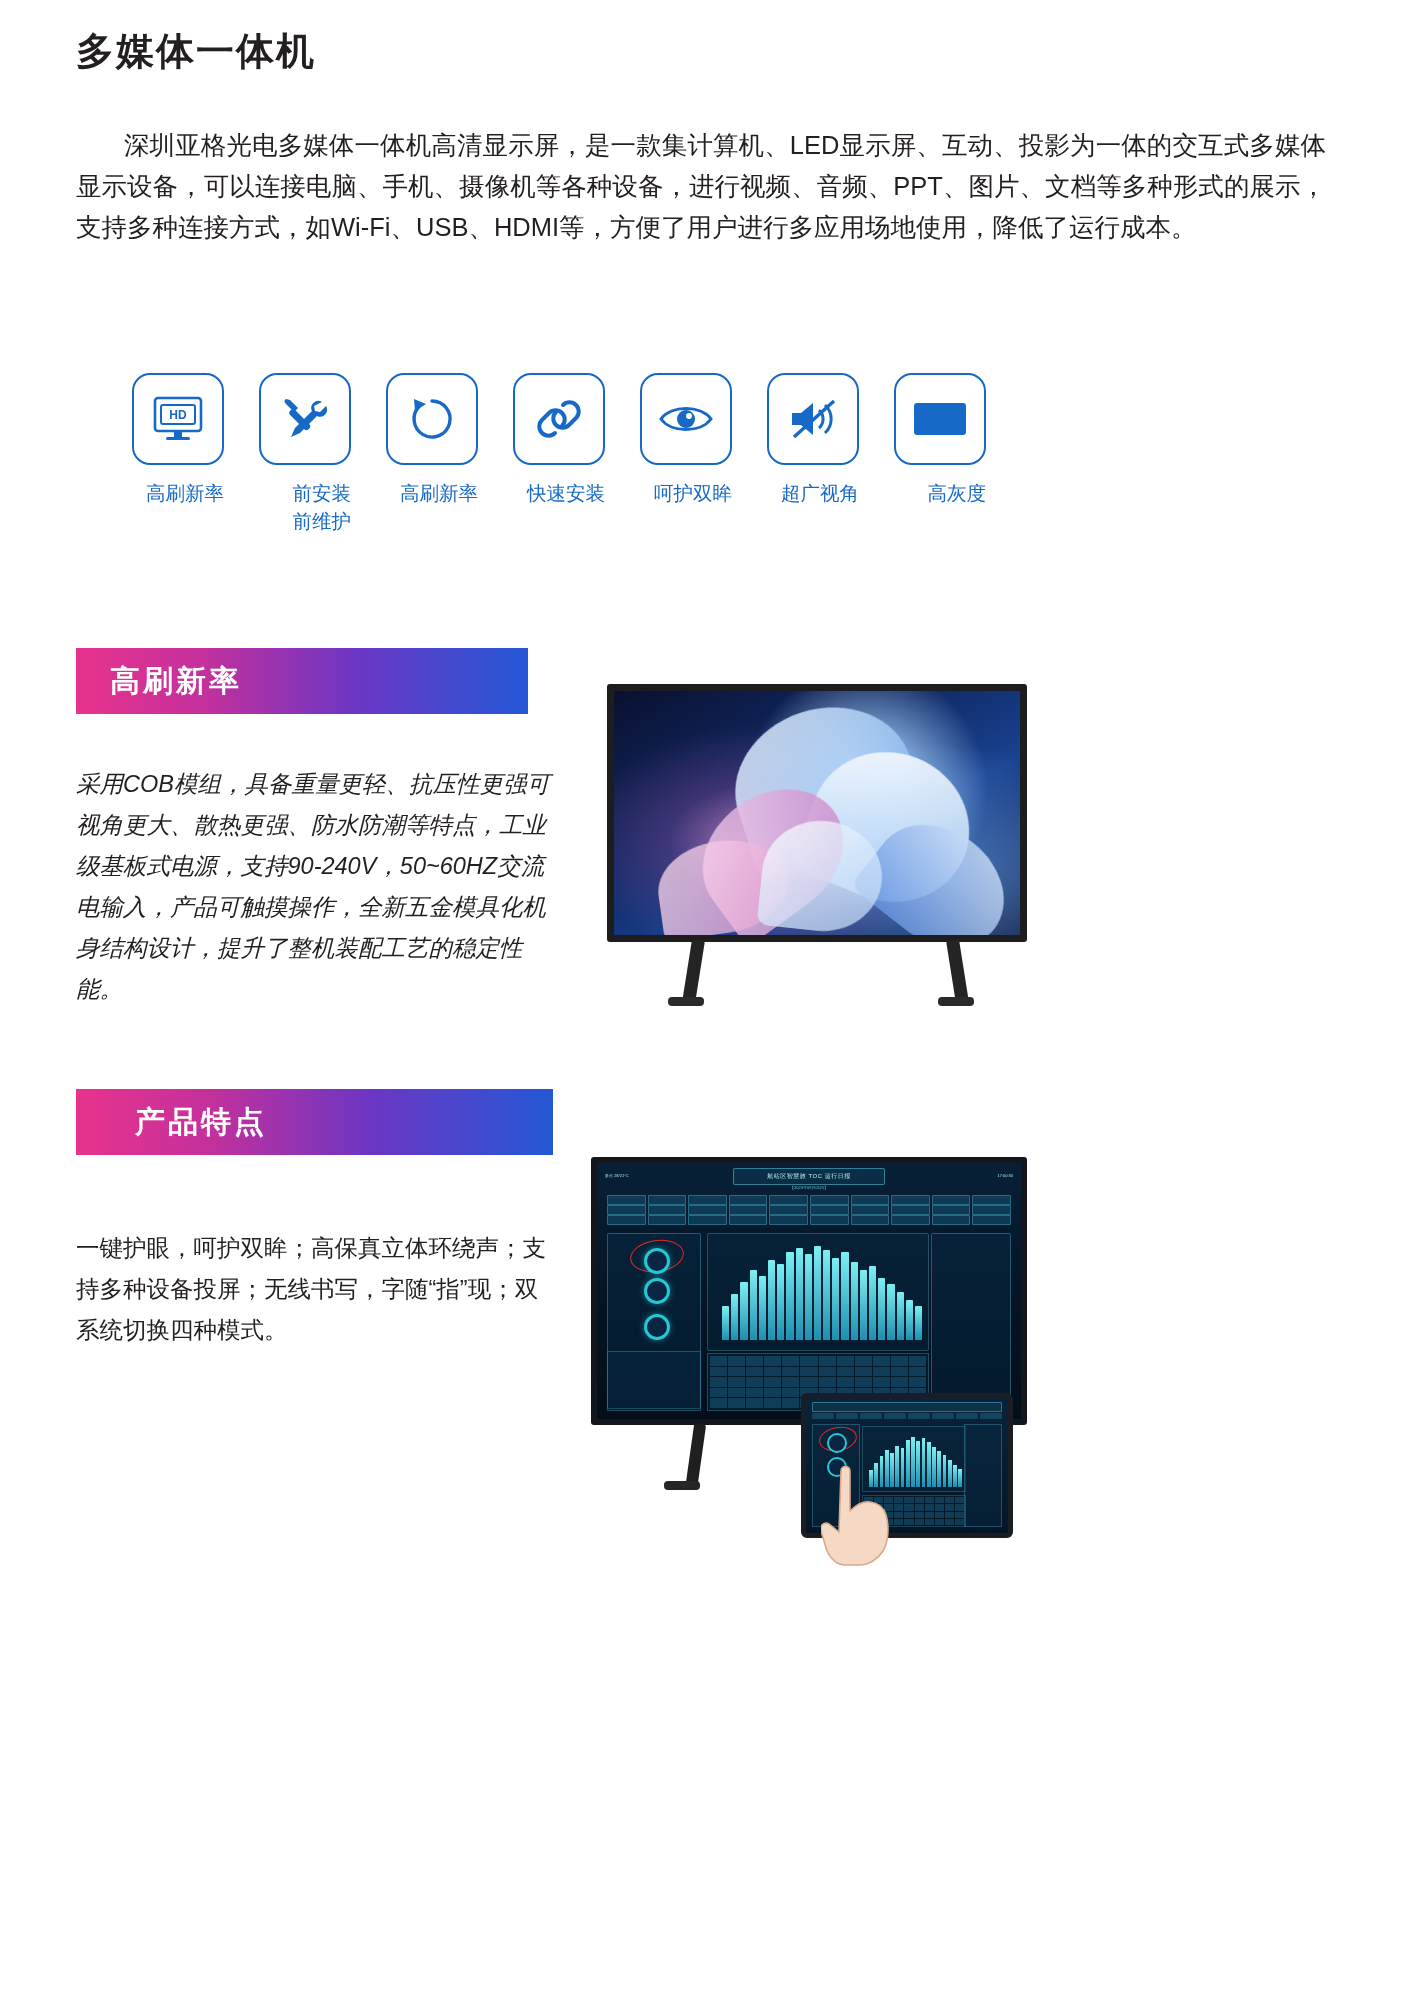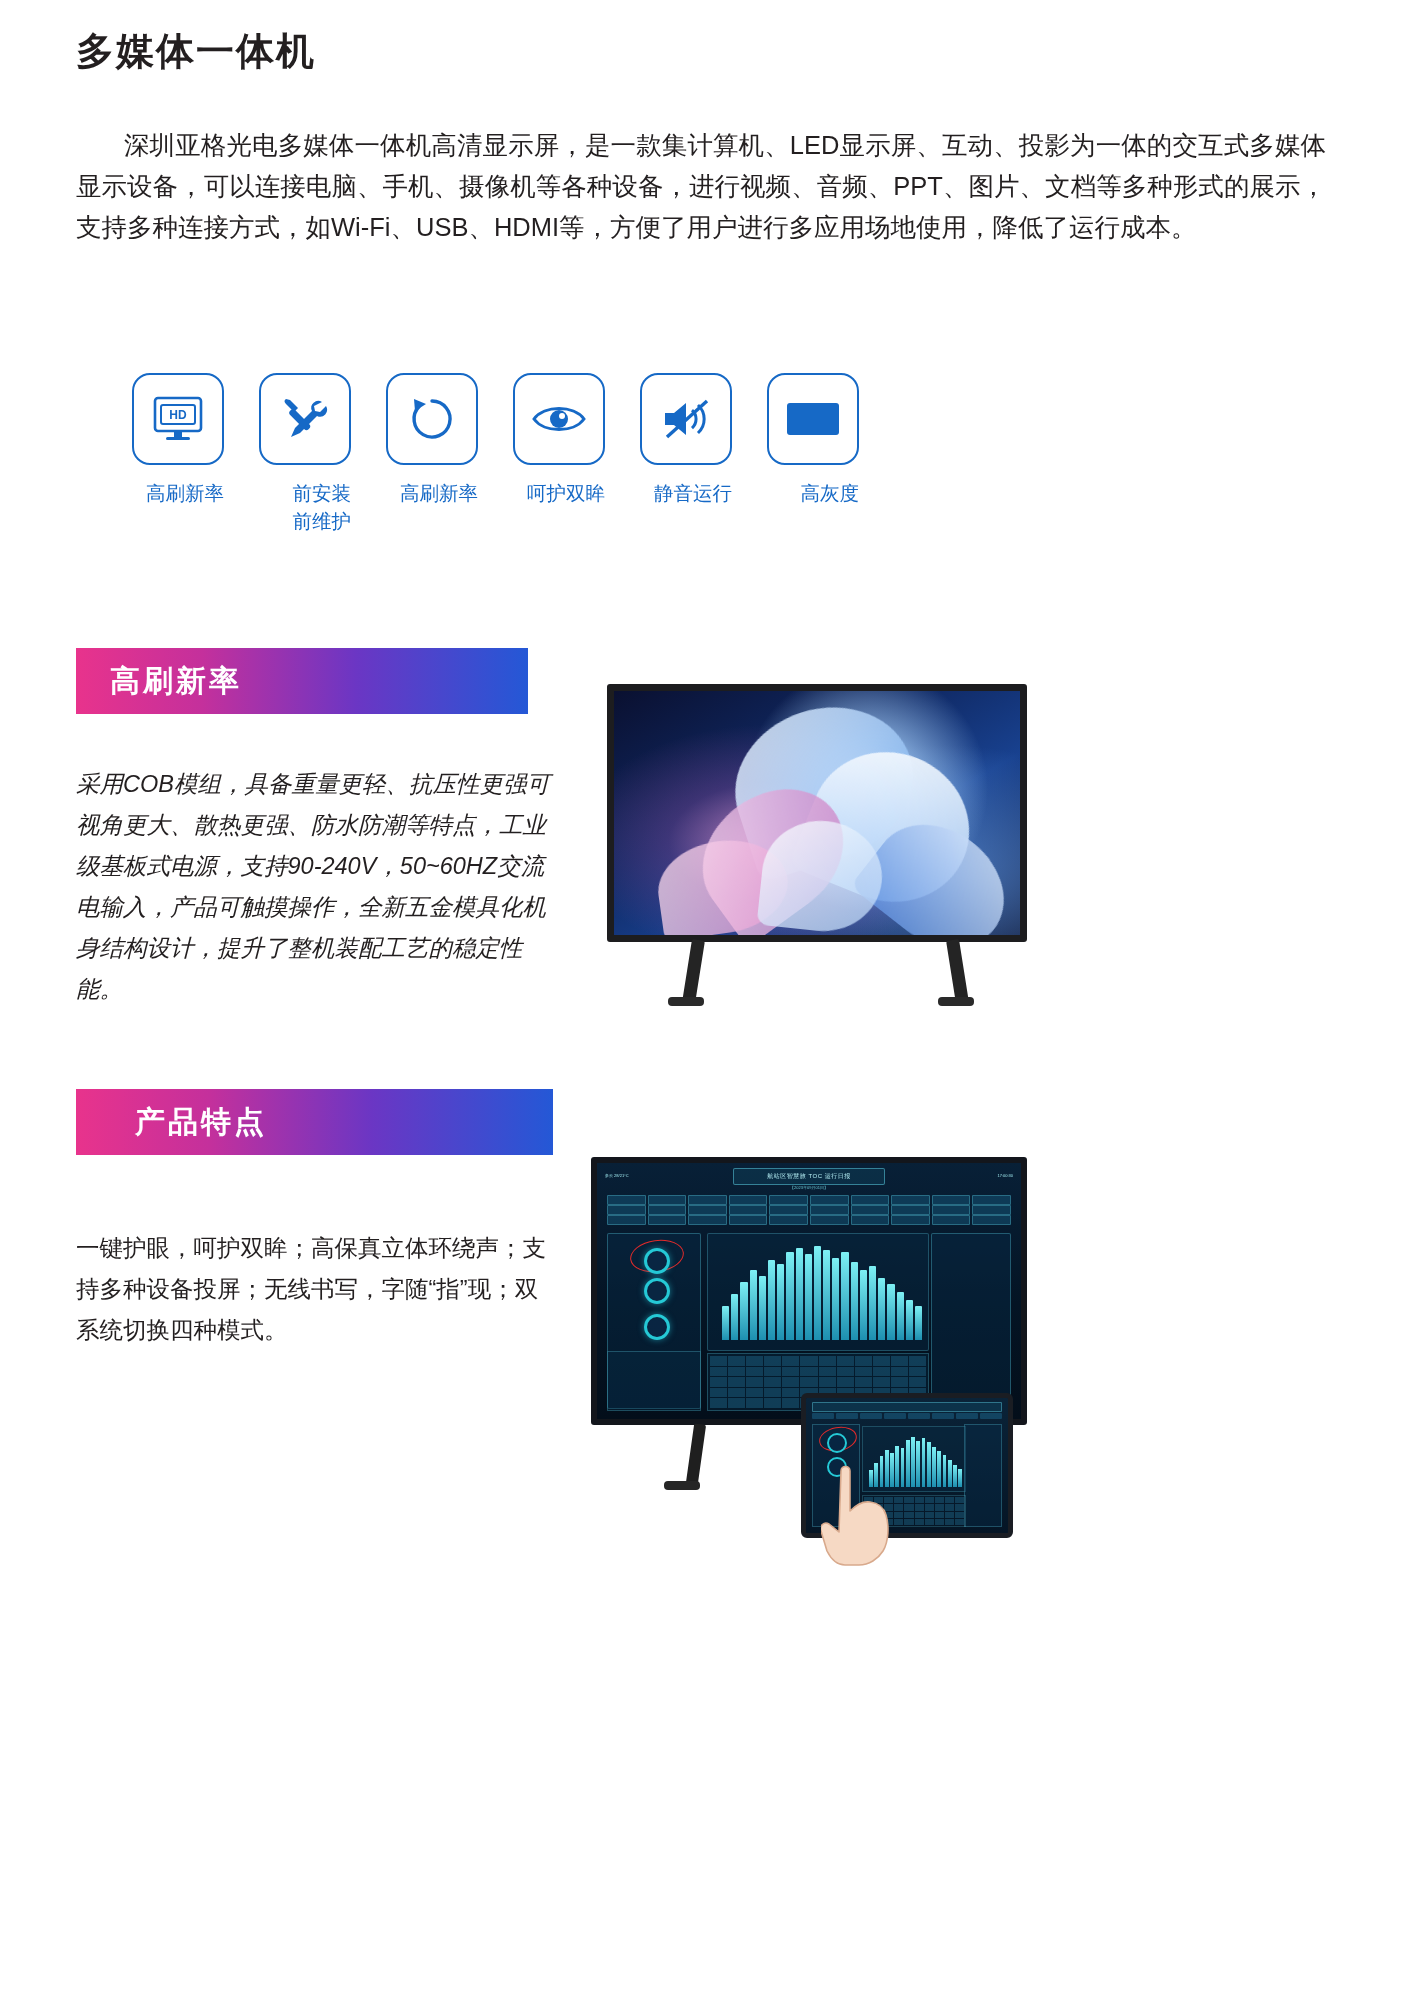--- a/index.html
+++ b/index.html
@@ -370,20 +370,31 @@
   <div class="feature">
     <div class="feature-box">
       <svg width="52" height="52" viewBox="0 0 52 52">
         <path d="M26 8 a18 18 0 1 1-12.7 5.3" fill="none" stroke="#1669c6" stroke-width="3.4" stroke-linecap="round"></path>
         <polygon points="8,6 20,11 9,18" fill="#1669c6"></polygon>
       </svg>
     </div>
     <div class="feature-label">高刷新率</div>
   </div>
 
+  <div class="feature">
+    <div class="feature-box">
+      <svg width="52" height="52" viewBox="0 0 52 52">
+        <g stroke="#1669c6" stroke-width="4" fill="none" stroke-linecap="round">
+          <path d="M30 12 a9 9 0 0 1 13 13 l-7 7 a9 9 0 0 1-13-13"></path>
+          <path d="M22 40 a9 9 0 0 1-13-13 l7-7 a9 9 0 0 1 13 13"></path>
+        </g>
+      </svg>
+    </div>
+    <div class="feature-label">快速安装</div>
+  </div>
 
   <div class="feature">
     <div class="feature-box">
       <svg width="58" height="40" viewBox="0 0 58 40">
         <path d="M4 20 C14 6 44 6 54 20 C44 34 14 34 4 20 Z" fill="none" stroke="#1669c6" stroke-width="3"></path>
         <circle cx="29" cy="20" r="9" fill="#1669c6"></circle>
         <circle cx="32" cy="17" r="3" fill="#ffffff"></circle>
       </svg>
     </div>
     <div class="feature-label">呵护双眸</div>
@@ -391,21 +402,21 @@
 
   <div class="feature">
     <div class="feature-box">
       <svg width="54" height="48" viewBox="0 0 54 48">
         <path d="M6 18 h9 L27 8 v32 L15 30 H6 Z" fill="#1669c6"></path>
         <path d="M33 15 a12 12 0 0 1 0 18" fill="none" stroke="#1669c6" stroke-width="3"></path>
         <path d="M39 10 a19 19 0 0 1 0 28" fill="none" stroke="#1669c6" stroke-width="3"></path>
         <line x1="8" y1="42" x2="48" y2="6" stroke="#1669c6" stroke-width="3.4"></line>
       </svg>
     </div>
-    <div class="feature-label">静音运行</div>
+    <div class="feature-label">超广视角</div>
   </div>
 
   <div class="feature">
     <div class="feature-box">
       <svg width="58" height="38" viewBox="0 0 58 38">
         <rect x="3" y="3" width="52" height="32" rx="3" fill="#1669c6"></rect>
       </svg>
     </div>
     <div class="feature-label">高灰度</div>
   </div>

